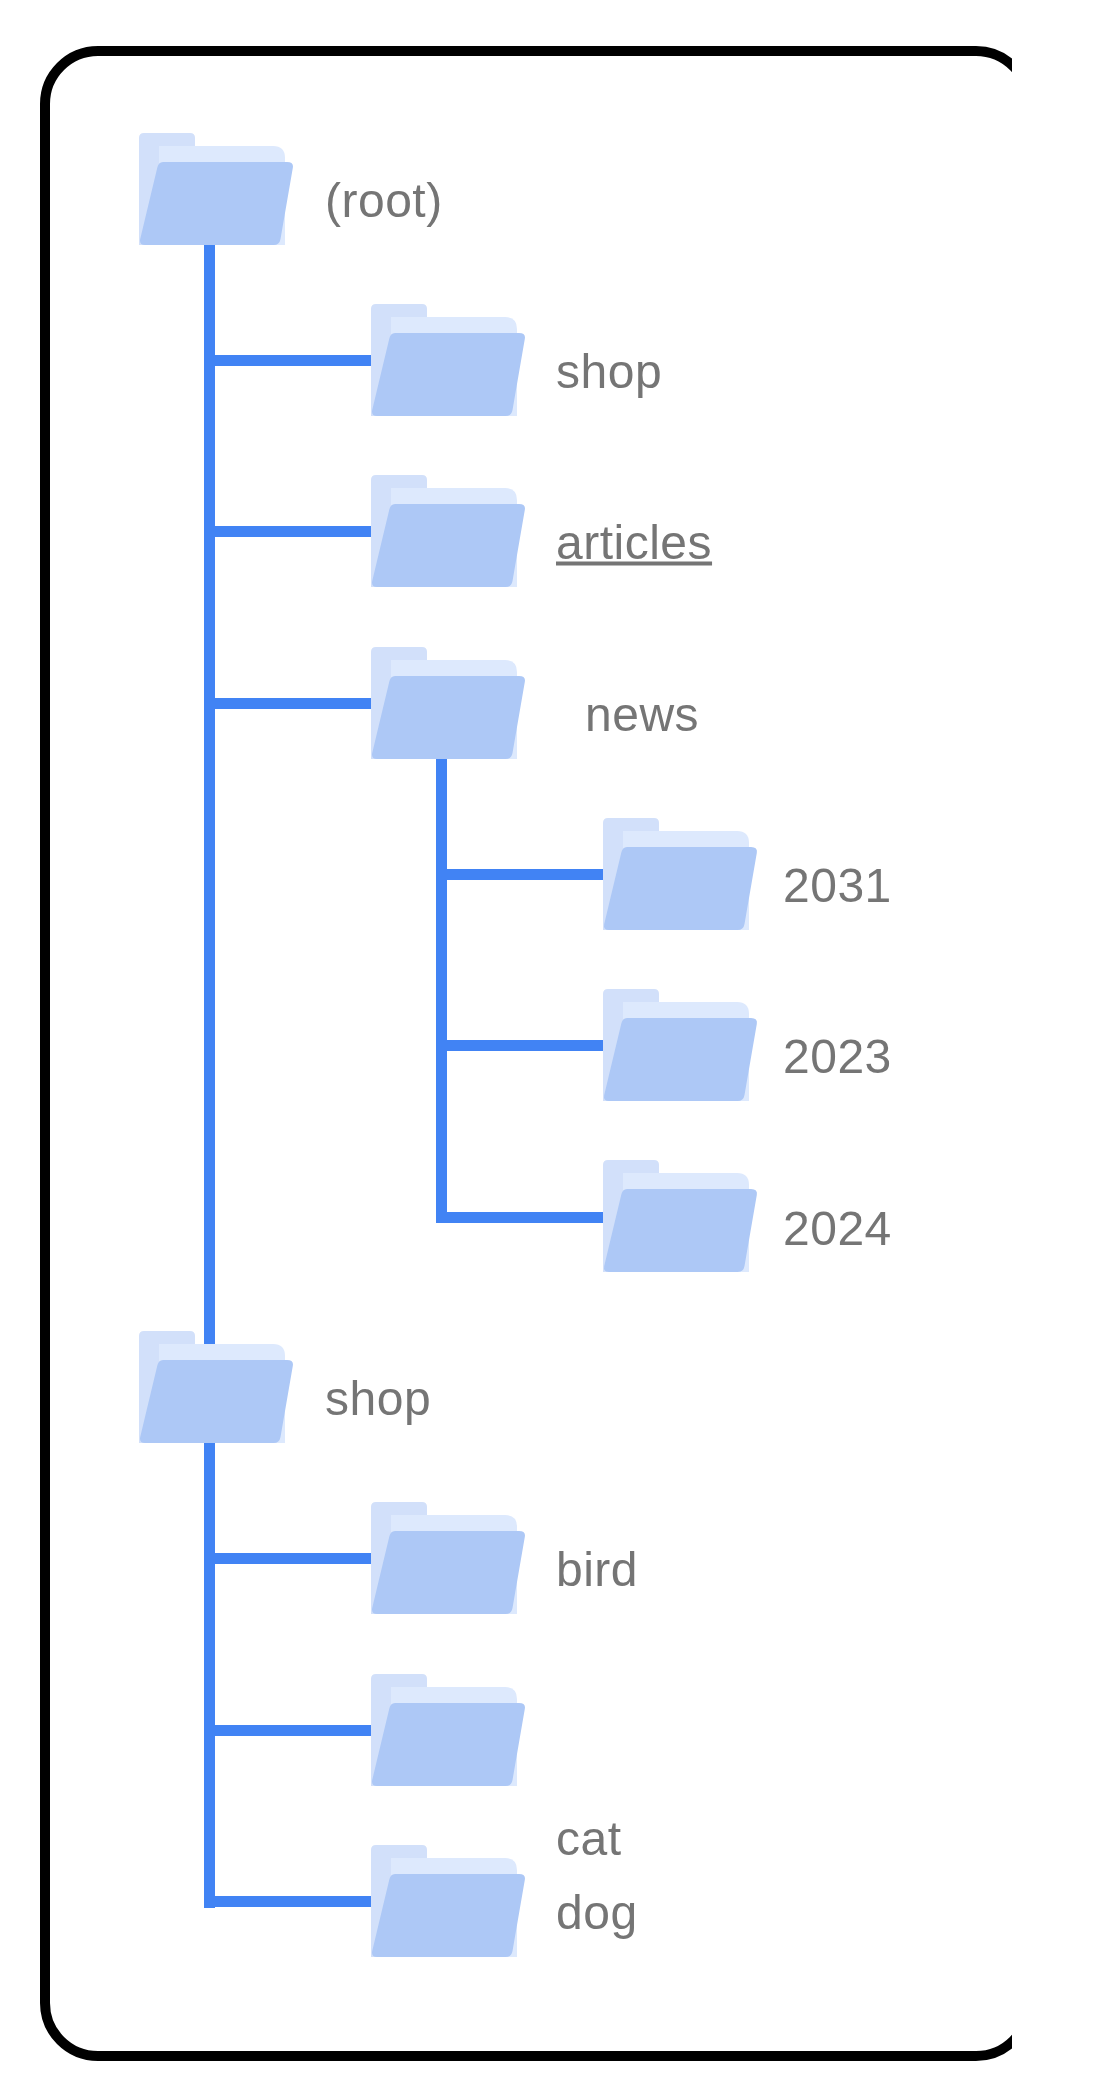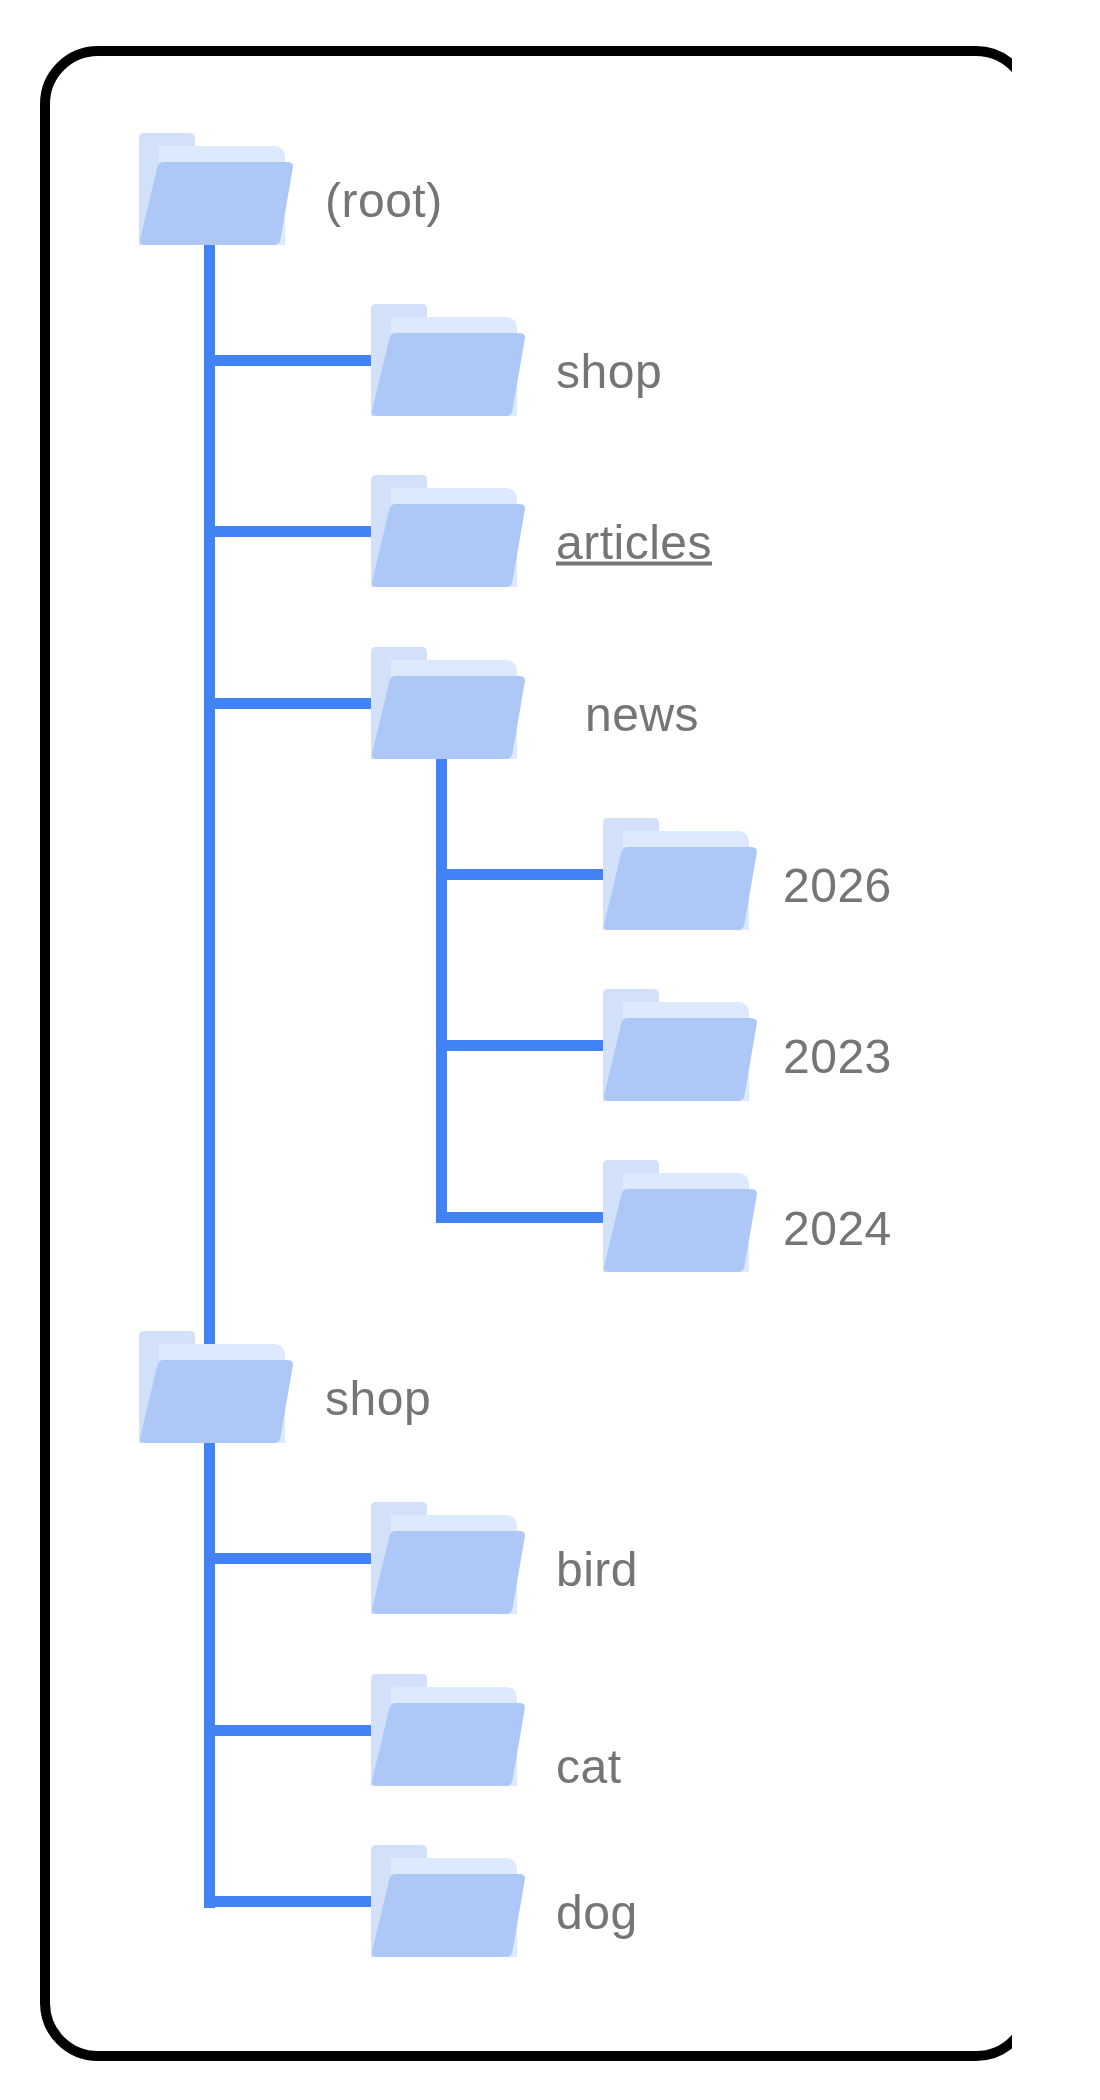--- a/index.html
+++ b/index.html
@@ -104,20 +104,20 @@
   <svg class="folder" style="left:371px; top:1845px;" viewBox="0 0 155 113">
     <path d="M0 5 Q0 0 5 0 L51 0 Q56 0 56 5 L56 112 L0 112 Z" fill="#d2e0fa"></path>
     <path d="M20 13 L134 13 Q146 13 146 25 L146 112 L20 112 Z" fill="#dde9fd"></path>
     <path d="M24 29 L148 29 Q155 29 153.8 35 L141.5 106 Q140.5 112 134.5 112 L6 112 Q0 112 1.2 106 L18.2 35 Q19.4 29 24 29 Z" fill="#adc8f6"></path>
   </svg>
 
   <div class="nodelabel" style="left:325px; top:200px;">(root)</div>
   <div class="nodelabel" style="left:556px; top:371px;">shop</div>
   <div class="nodelabel" style="left:556px; top:542px;text-decoration:underline;">articles</div>
   <div class="nodelabel" style="left:556px; top:714px;margin-left:29px;">news</div>
-  <div class="nodelabel" style="left:783px; top:885px;">2026</div>
+  <div class="nodelabel" style="left:783px; top:885px;">2031</div>
   <div class="nodelabel" style="left:783px; top:1056px;">2023</div>
   <div class="nodelabel" style="left:783px; top:1228px;">2024</div>
   <div class="nodelabel" style="left:325px; top:1398px;text-align:center;">shop</div>
   <div class="nodelabel" style="left:556px; top:1569px;">bird</div>
-  <div class="nodelabel" style="left:556px; top:1766px;">cat</div>
+  <div class="nodelabel" style="left:556px; top:1838px;">cat</div>
   <div class="nodelabel" style="left:556px; top:1912px;">dog</div>
 </div>
 
 </body></html>

